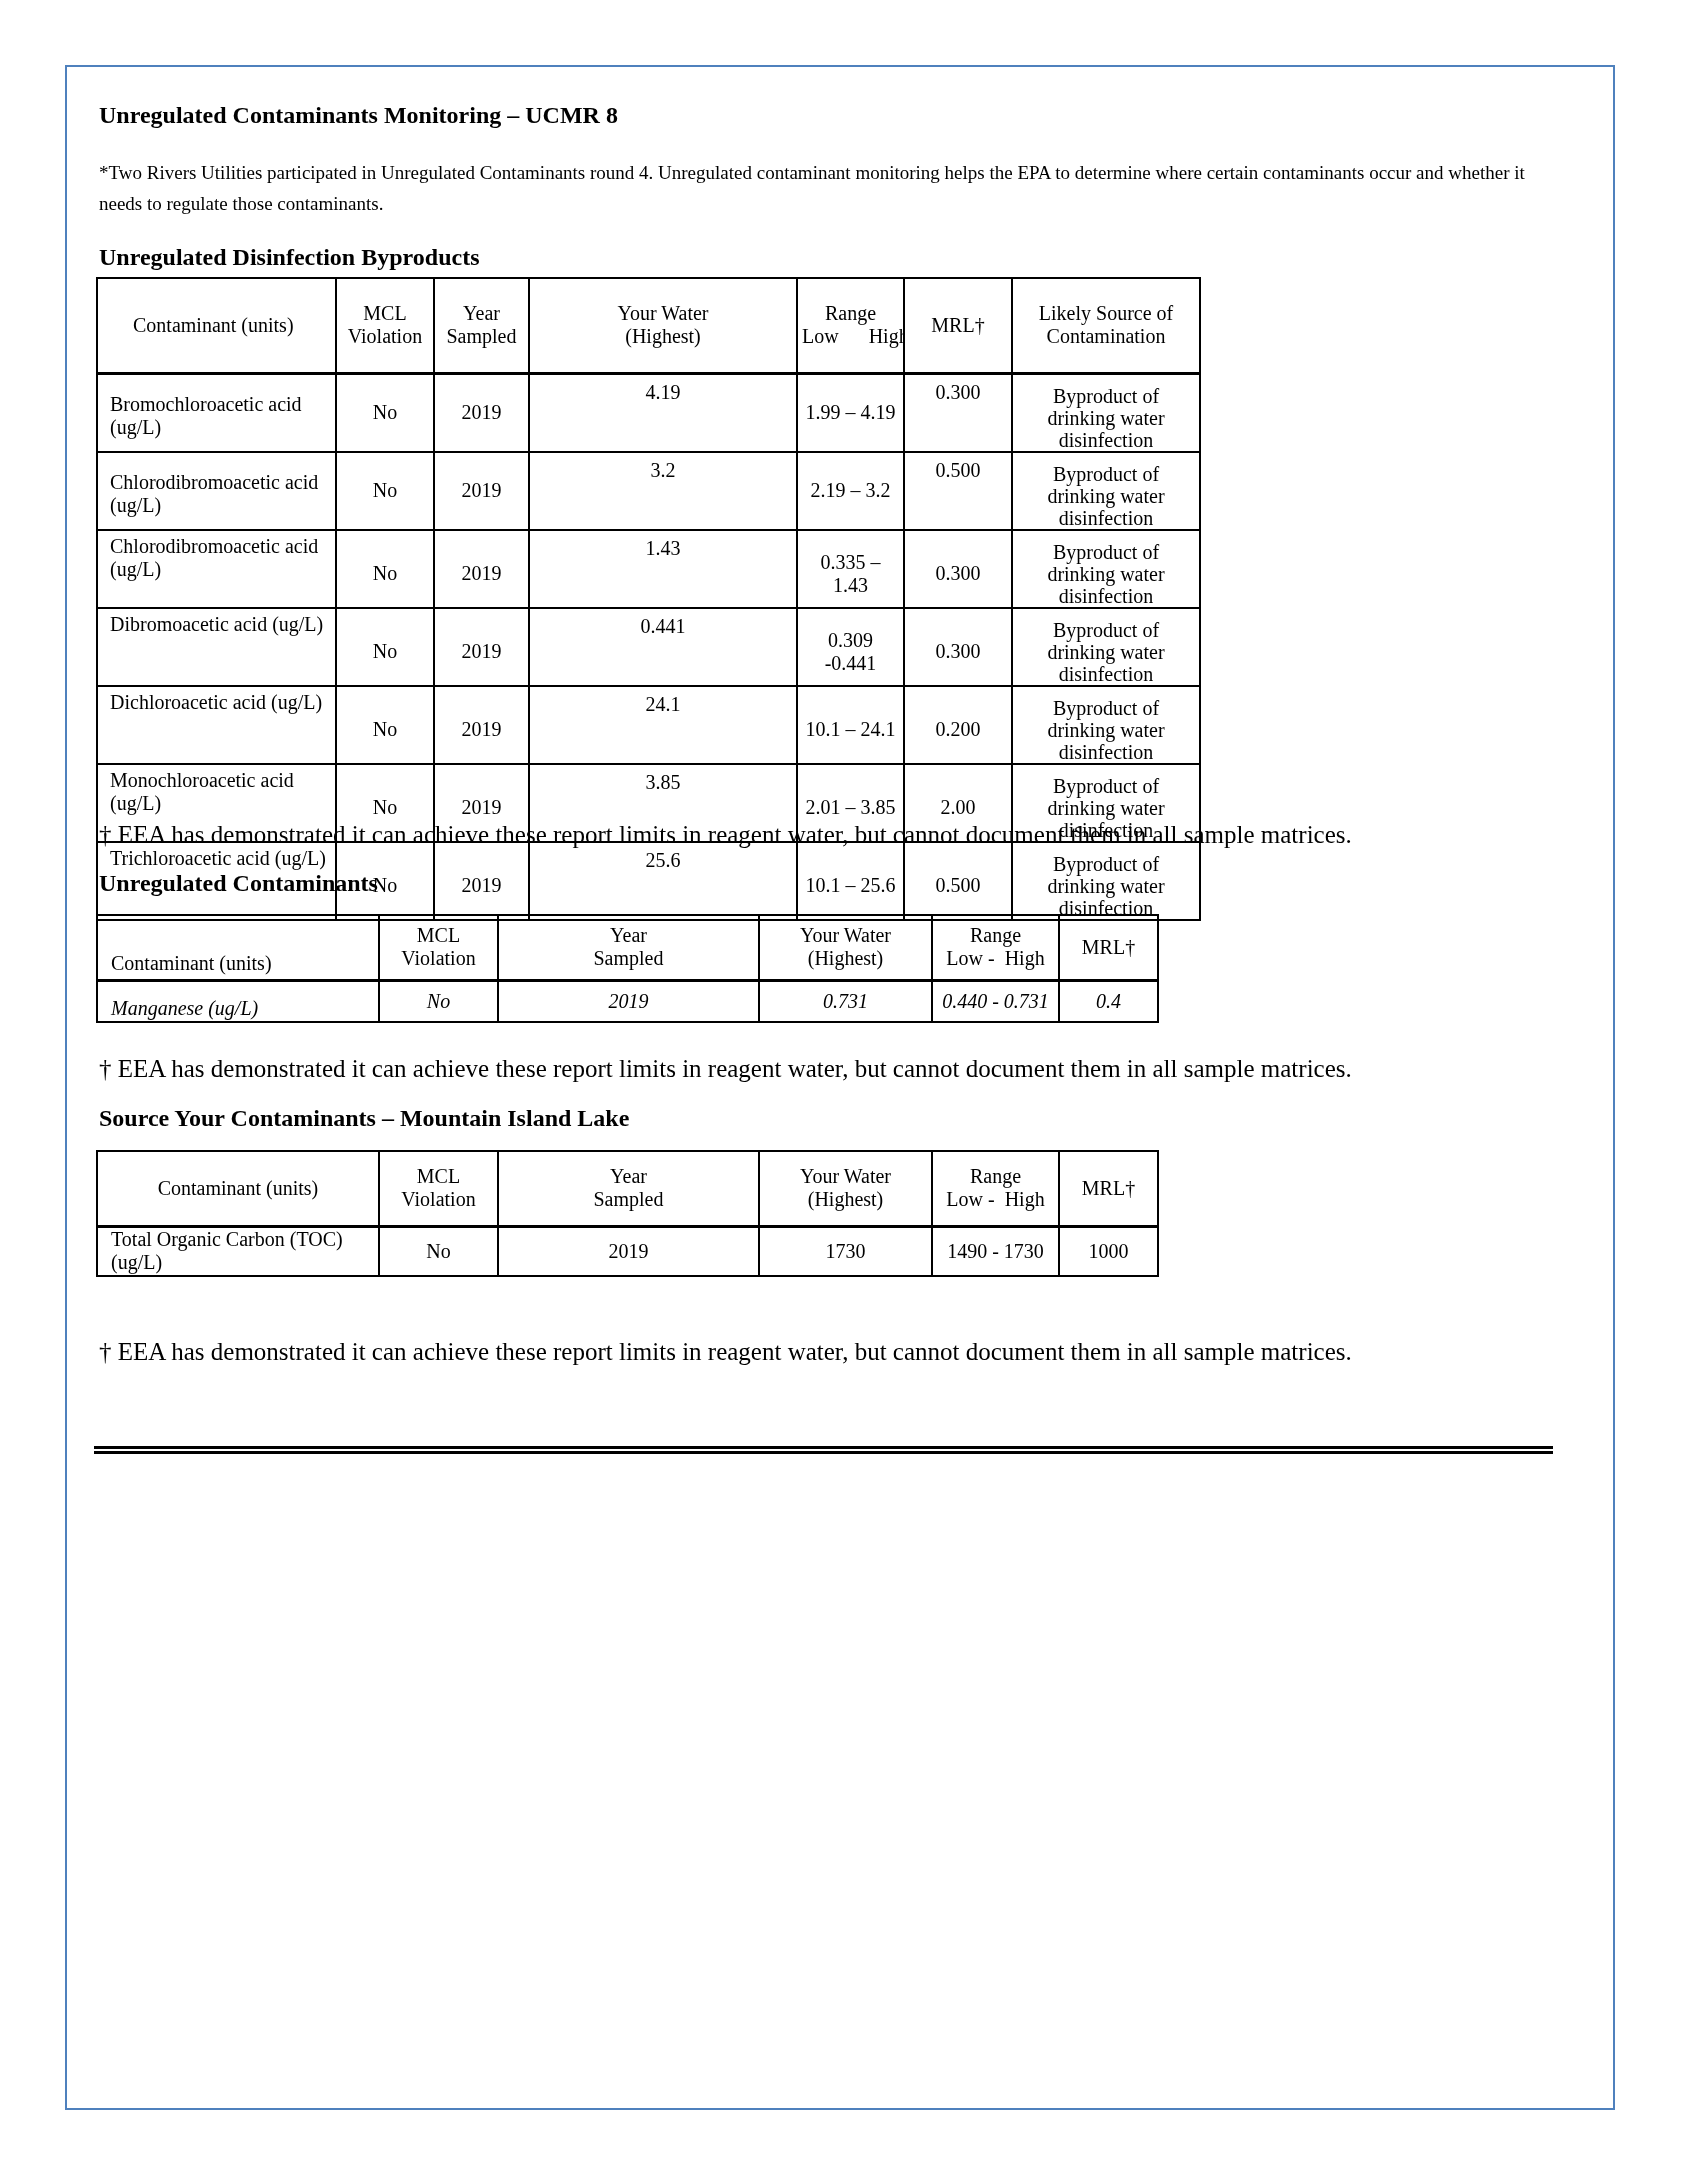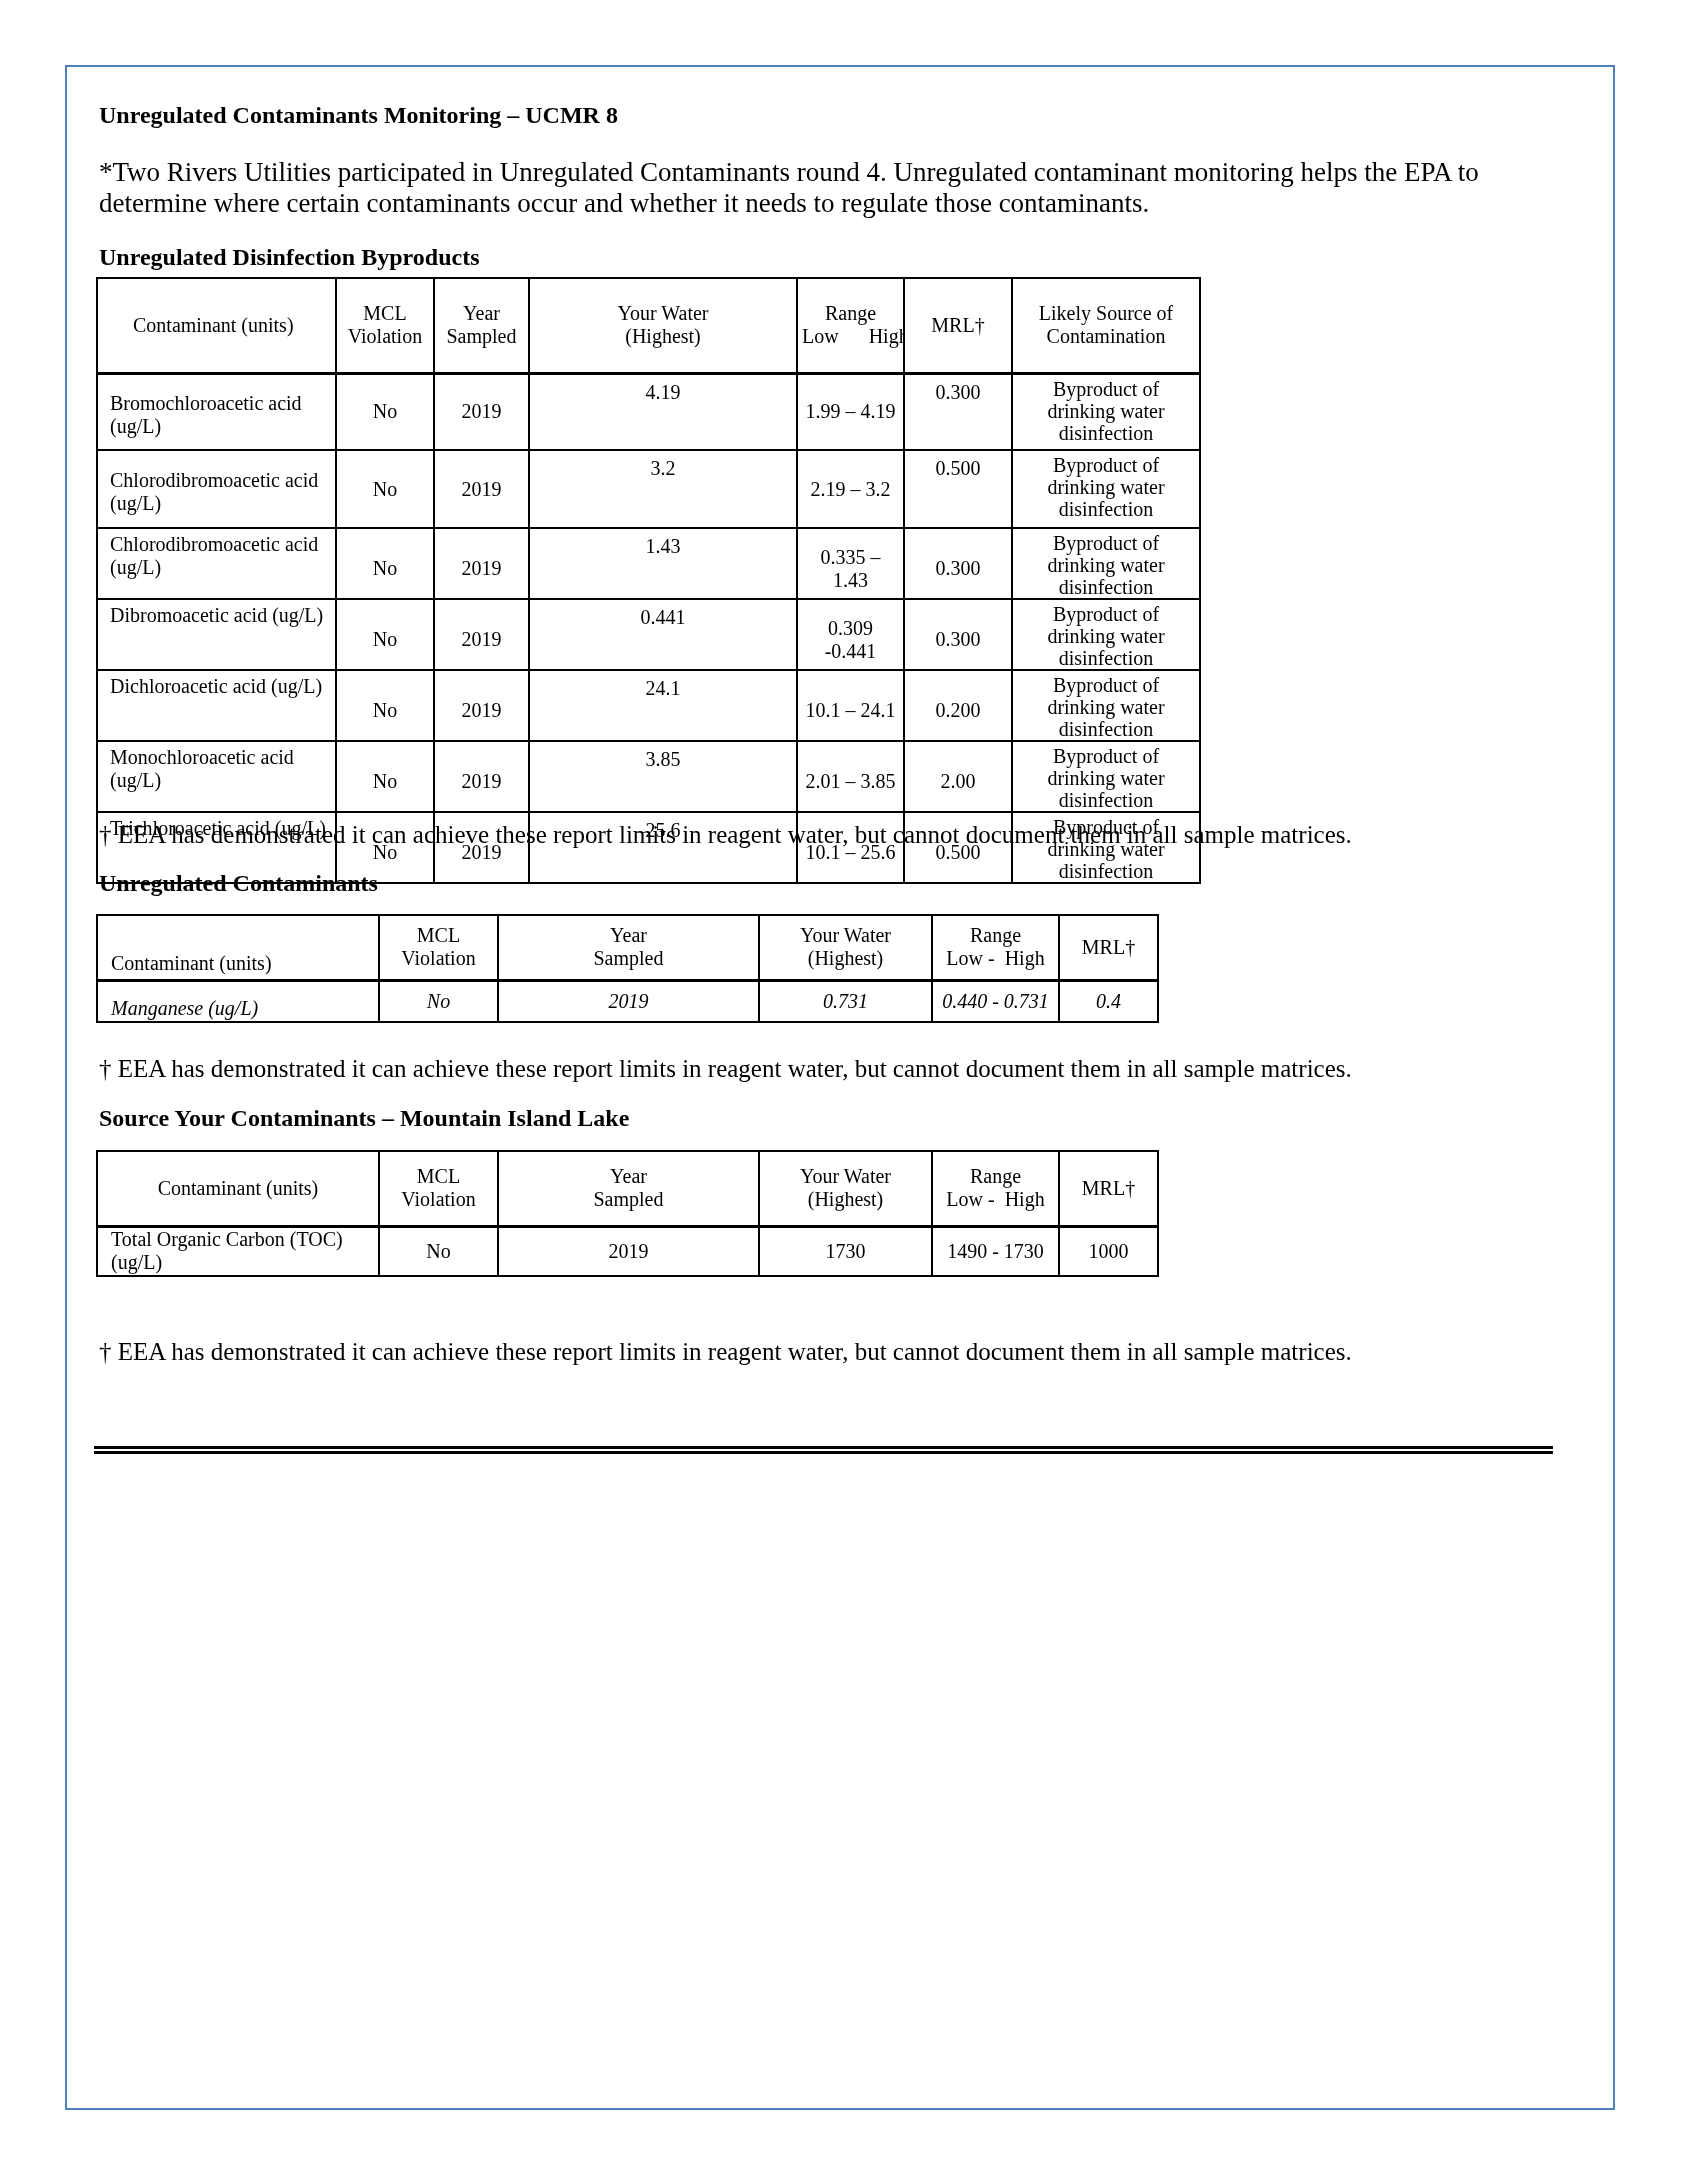--- a/index.html
+++ b/index.html
@@ -2,32 +2,32 @@
 <html><head>
 <meta charset="utf-8">
 <style>
   html, body { margin:0; padding:0; background:#ffffff; }
   body { width:1683px; height:2178px; position:relative; overflow:hidden;
          font-family:"Liberation Serif", "DejaVu Serif", serif; color:#000; }
   .frame { position:absolute; left:65px; top:65px; width:1550px; height:2045px;
            border:2px solid #4f81bd; box-sizing:border-box; }
   .abs { position:absolute; white-space:nowrap; }
   .h-title { left:99px; top:100px; font-size:24px; font-weight:bold; line-height:30px; }
-  .intro { left:99px; top:157px; font-size:27px; line-height:31px; white-space:normal; width:1465px; }
+  .intro { left:99px; top:157px; font-size:19px; line-height:31px; white-space:normal; width:1465px; }
   .h-sec { font-size:24px; font-weight:bold; line-height:28px; left:99px; }
   .foot { left:99px; font-size:25px; line-height:30px; }
   table.grid { position:absolute; border-collapse:collapse; table-layout:fixed;
                font-size:20px; line-height:23px; }
   table.grid td, table.grid th { border:2px solid #000; padding:0 4px; font-weight:normal;
                text-align:center; vertical-align:middle; overflow:hidden; }
   table.grid th { border-bottom-width:3px; }
   .t1 td { vertical-align:middle; }
   .t1 td.name { text-align:left; padding-left:12px; }
   .t1 td.top { vertical-align:top; padding-top:6px; }
-  .t1 td.src { vertical-align:top; padding-top:3px; line-height:22px;margin-left:20px; }
+  .t1 td.src { vertical-align:top; padding-top:10px; line-height:22px;margin-left:20px; }
   .t1 tr.tall td.name { padding-top:6px; }
   .t1 tr.short td.name { vertical-align:top; padding-top:4px; }
   .t1 tr.short td.mid { padding-top:10px; }
   .t1 th.name { text-align:left; padding-left:35px; }
   .t2 td.name, .t3 td.name { text-align:left; padding-left:13px; vertical-align:bottom; padding-bottom:1px; }
   .t2 td, .t3 td { vertical-align:bottom; padding-bottom:1px; }
   .t2 th.name { text-align:left; padding-left:13px; vertical-align:bottom; padding-bottom:4px; }
   .rule { position:absolute; left:94px; width:1459px; height:0;
           border-top:3px solid #000; }
 </style>

